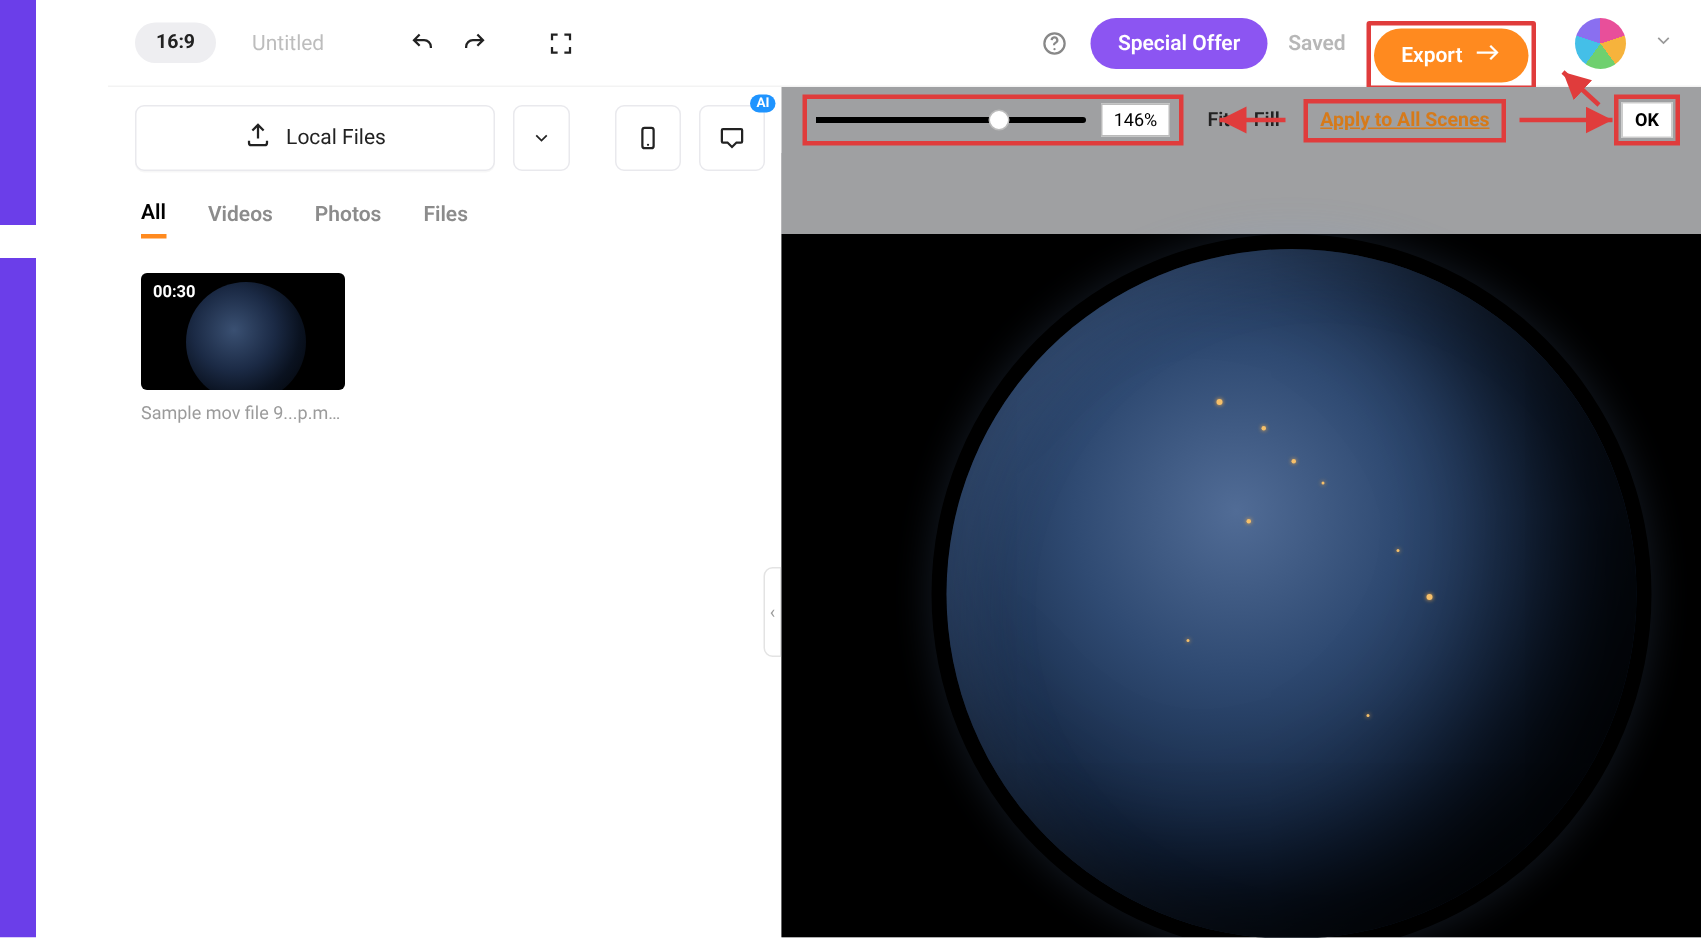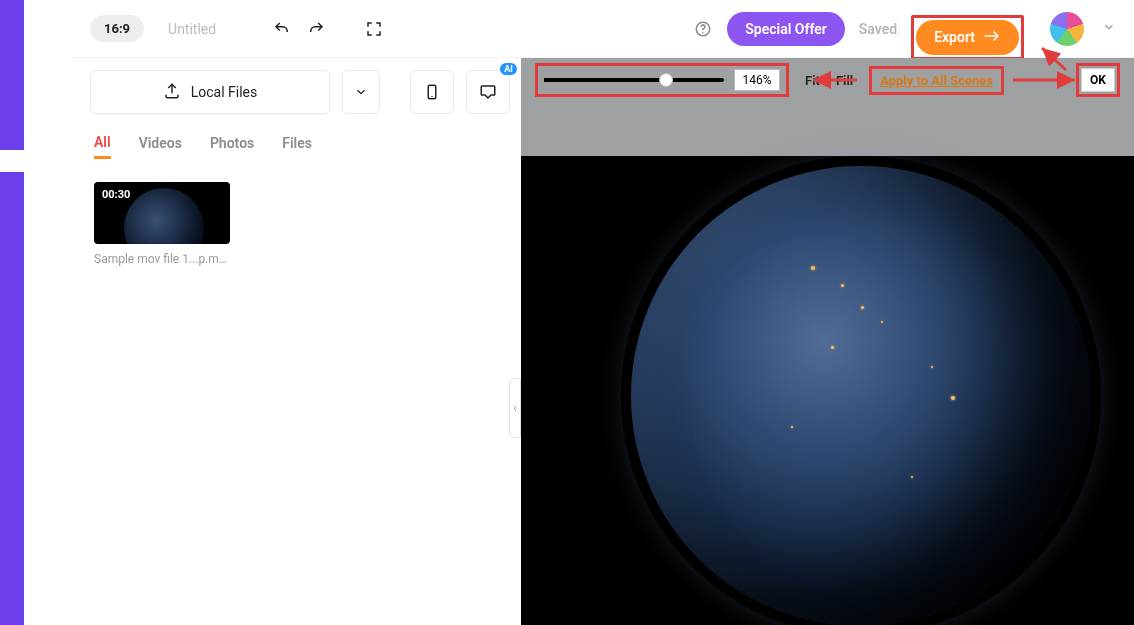--- a/index.html
+++ b/index.html
@@ -31,28 +31,28 @@
 
 .row2 { display: flex; align-items: center; gap: 12px; padding: 12px 18px 14px 18px; }
 .upload-btn { flex: 0 0 240px; height: 44px; background: #fff; border: 1px solid #e9e9ed; border-radius: 6px; display: flex; align-items: center; justify-content: center; gap: 10px; font-size: 14px; font-weight: 400; color: #222; cursor: pointer; box-shadow: 0 1px 0 rgba(0,0,0,.03); }
 .dropdown-btn { width: 38px; height: 44px; border: 1px solid #e9e9ed; border-radius: 6px; display: flex; align-items: center; justify-content: center; cursor: pointer; color: #222; }
 .sqicon { width: 44px; height: 44px; border: 1px solid #e9e9ed; border-radius: 6px; display: flex; align-items: center; justify-content: center; cursor: pointer; color: #222; position: relative; }
 .ai-badge { position: absolute; top: -8px; right: -8px; background: #1f94ff; color:#fff; font-size: 9px; font-weight:700; border-radius: 8px; padding: 1px 4px; }
 
 
 .tabs { display: flex; align-items: center; gap: 28px; padding: 0 22px; height: 36px; position: relative; }
 .tab { font-size: 14px; color: #8c8c8c; font-weight: 600; cursor: pointer; padding-bottom: 6px; }
-.tab.active { color: #ef4444; border-bottom: 3px solid #ff8a1f; }
+.tab.active { color: #000000; border-bottom: 3px solid #ff8a1f; }
 .tabs .eye-off { position: absolute; right: 22px; top: 2px; color: #888; }
 .eye-badge { position:absolute; top:-4px; right:-6px; width:0; height:0; border-left:5px solid transparent; border-right:5px solid transparent; border-bottom:8px solid #ffa11f; transform: rotate(20deg);}
 
 
 .media-grid { padding: 18px 22px; }
 .thumb { width: 136px; }
-.thumb .img { width: 136px; height: 62px; border-radius: 4px; background: #000; position: relative; overflow: hidden; }
+.thumb .img { width: 136px; height: 78px; border-radius: 4px; background: #000; position: relative; overflow: hidden; }
 .earth-mini { position:absolute; left:30px; top:6px; width:80px; height:80px; border-radius:50%; background: radial-gradient(circle at 40% 40%, #3a5072 0%, #1b2a45 40%, #0a1220 65%, #000 100%); }
 .dur { position:absolute; left:8px; top:6px; color:#fff; font-size:11px; font-weight:700; }
 .caption { font-size: 12px; color:#9b9b9b; margin-top: 8px; white-space: nowrap; overflow:hidden; text-overflow: ellipsis; }
 
 
 .preview-area { position: absolute; left: 497px; top: 58px; right: 0; bottom: 0; background: #9fa0a2; }
 .preview-topbar { height: 44px; display: flex; align-items: center; gap: 16px; padding: 0 14px; }
 .zoom-group { display:flex; align-items:center; gap:10px; border:3px solid #e03c3c; padding: 3px 6px; background: transparent; }
 .slider { width: 180px; height: 4px; background: #000; position: relative; border-radius: 2px; }
 .slider .fill { position:absolute; left:0; top:0; height:4px; background:#000; width:66%; }
@@ -207,21 +207,21 @@
       <span class="eye-badge"></span>
     </span>
   </div>
 
   <div class="media-grid">
     <div class="thumb">
       <div class="img">
         <div class="earth-mini"></div>
         <div class="dur">00:30</div>
       </div>
-      <div class="caption">Sample mov file 1...p.mov</div>
+      <div class="caption">Sample mov file 9...p.mov</div>
     </div>
   </div>
 
   <div class="preview-area">
     <div class="collapse-handle">‹</div>
 
     <div class="preview-topbar">
       <div class="zoom-group">
         <div class="slider">
           <div class="fill"></div>

